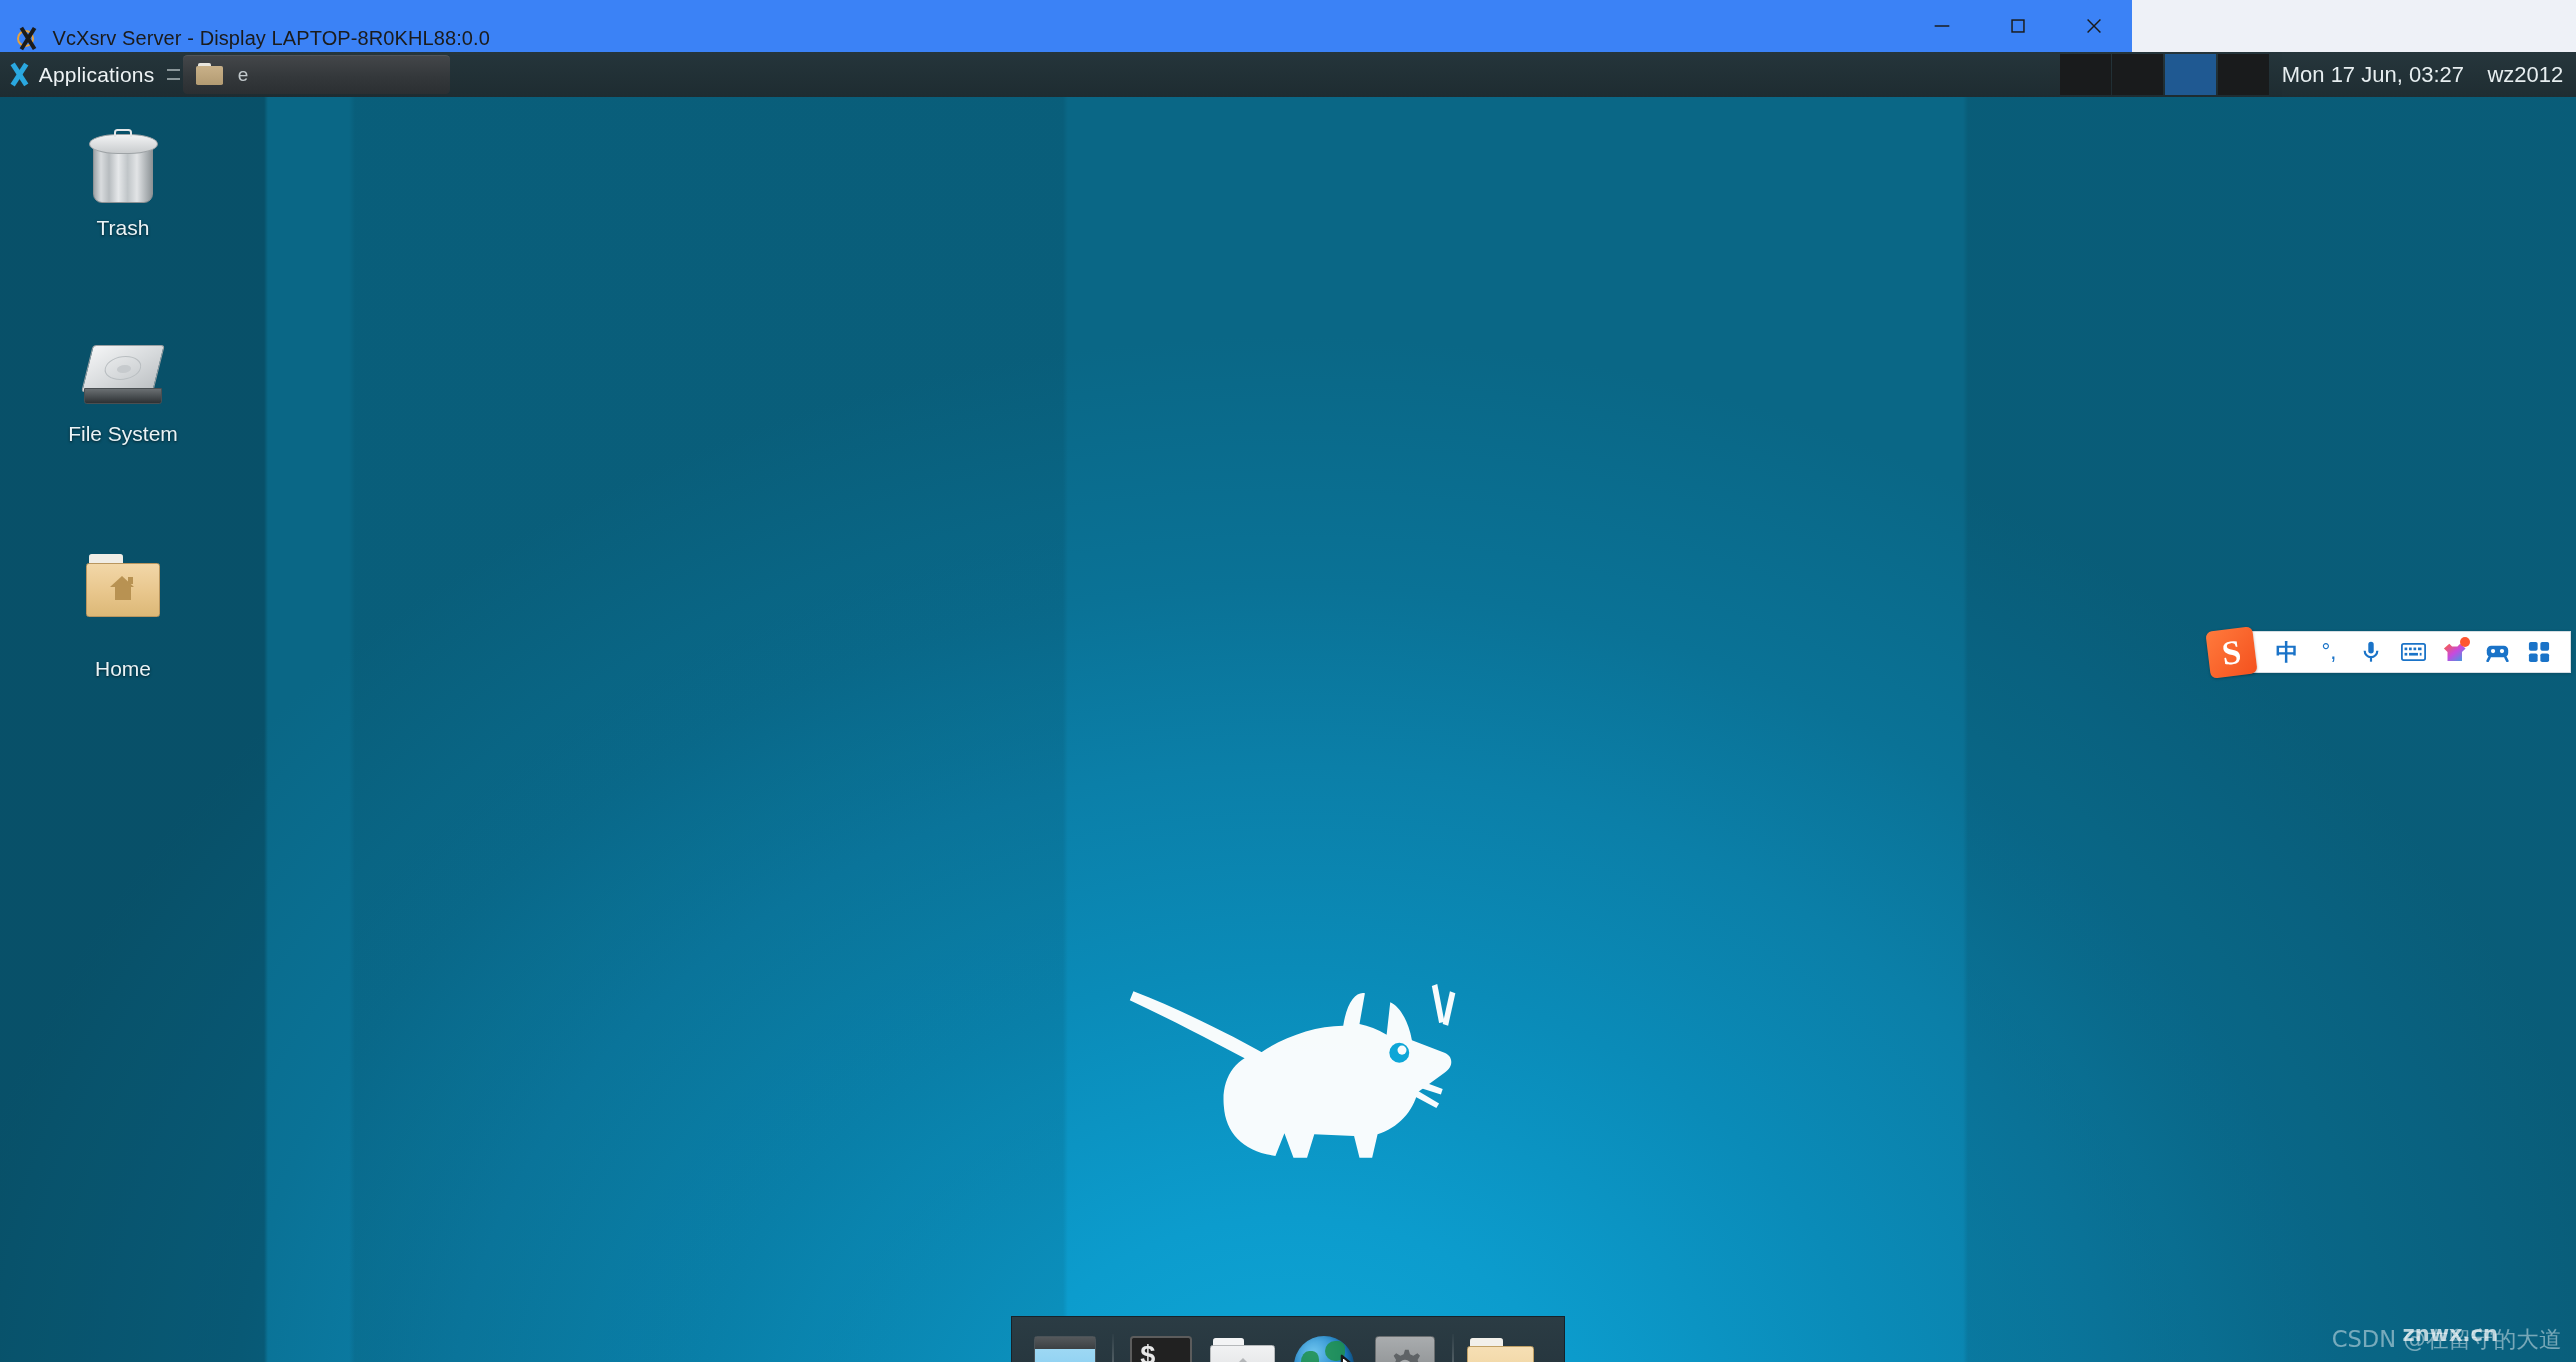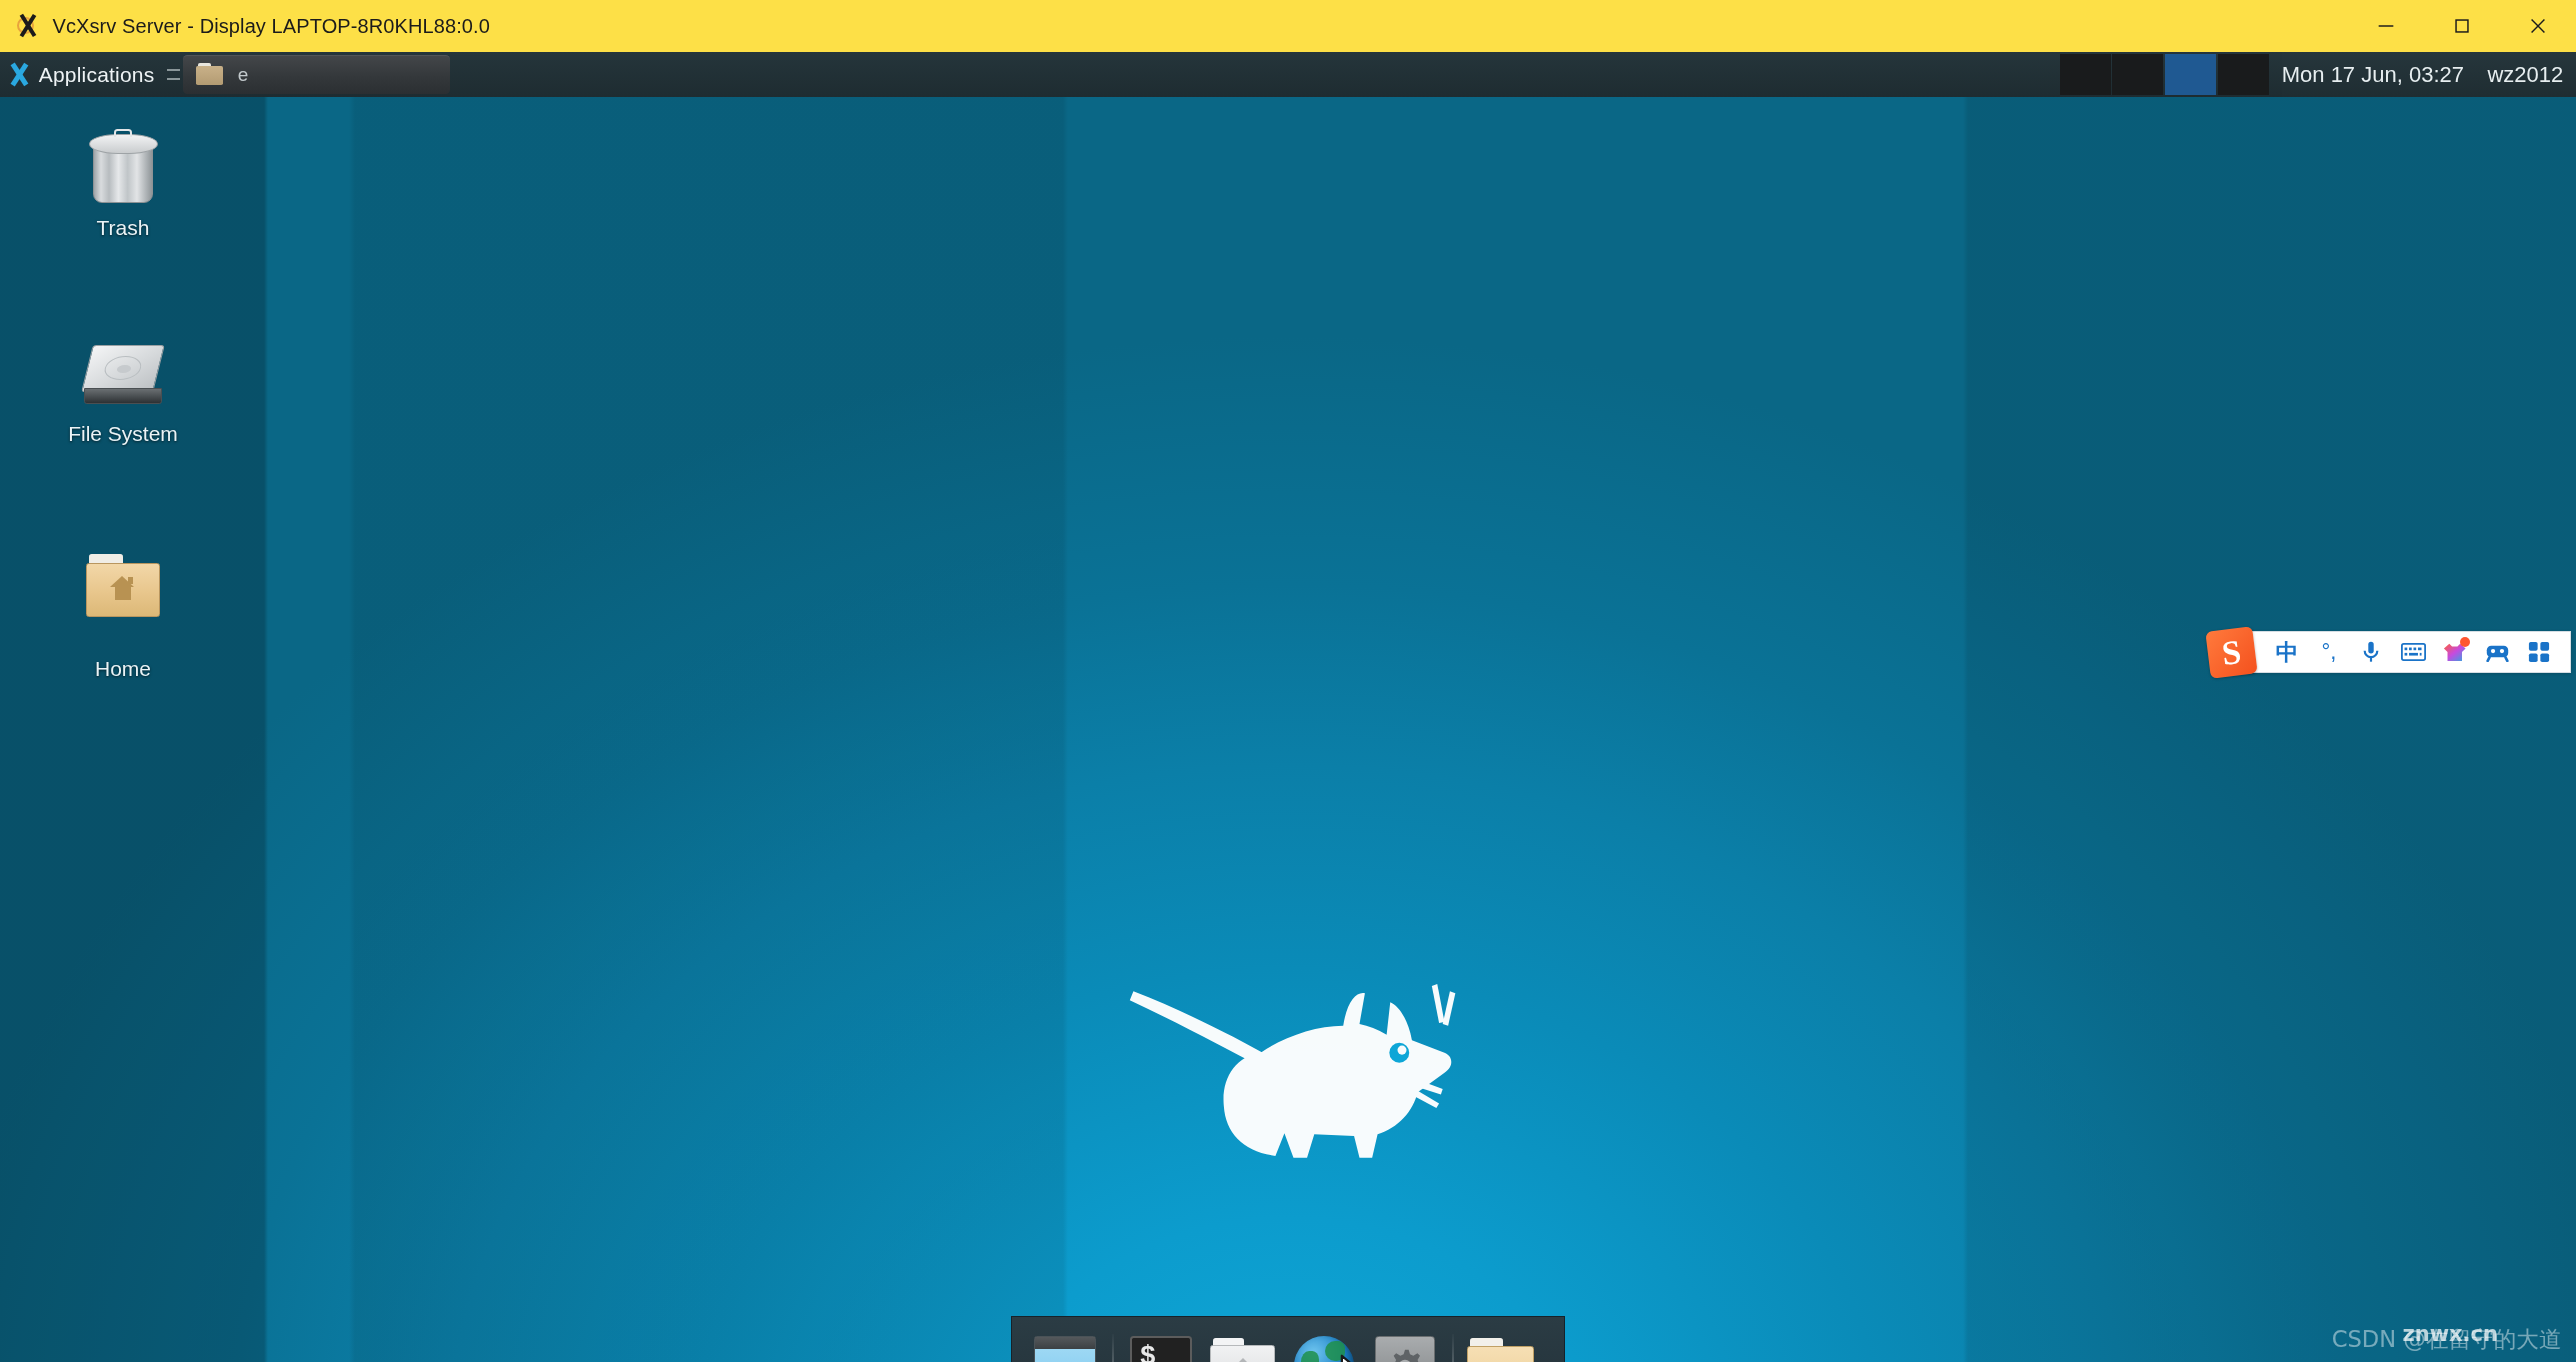--- a/index.html
+++ b/index.html
@@ -13,23 +13,23 @@
   
   #vcxsrv-window {
     position:relative;
     width:2576px; height:1362px;
     background:#eef1f7;
   }
 
   
   #titlebar {
     position:absolute; left:0; top:0;
-    width:2576px; height:52px;
-    background:#fde047;
-    display:flex; align-items:center;
+    width:2132px; height:52px;
+    background:#3b82f6;
+    display:flex; align-items:flex-end;
   }
   #titlebar .tb-left {
     display:flex; align-items:center; gap:11px;
     padding-left:14.5px; flex:1; min-width:0;
   }
   #app-icon {
     width:27px; height:27px; position:relative; flex:none;
   }
   #app-icon .ring {
     position:absolute; left:2.7px; top:4.5px;

